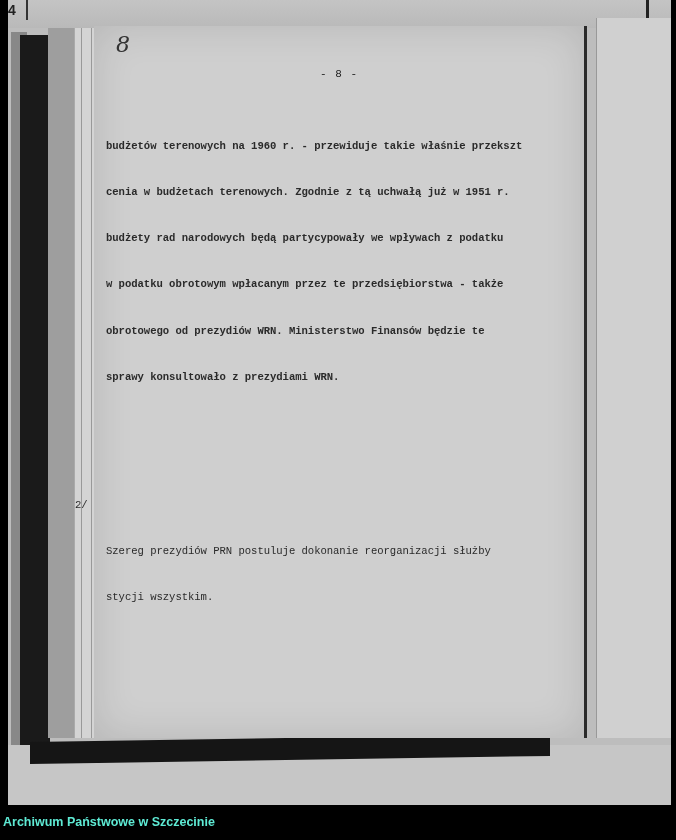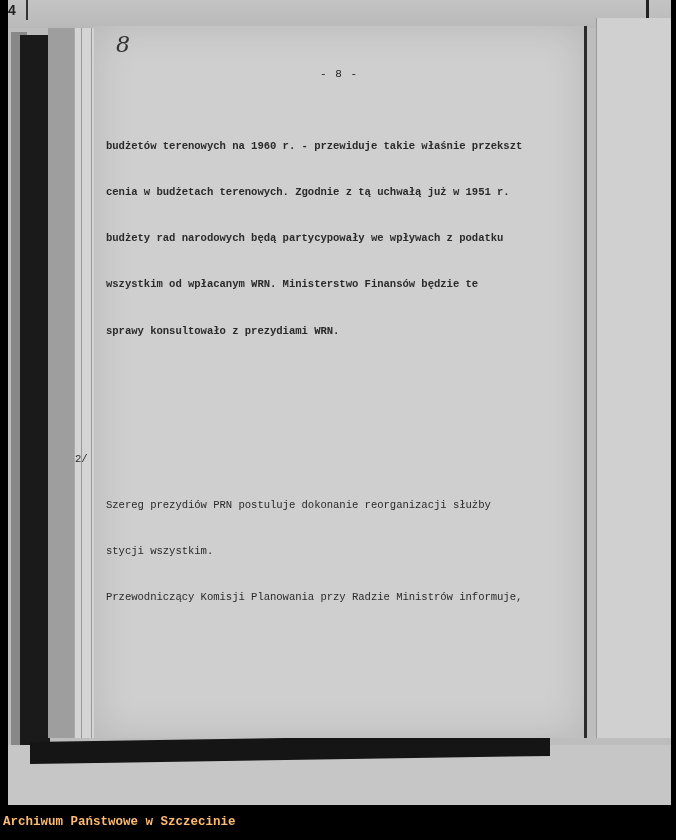--- a/index.html
+++ b/index.html
@@ -19,21 +19,21 @@
     .page { position:absolute; left:86px; top:26px; width:490px; height:712px; background:#cfcfcf; border-right:3px solid #2a2a2a; box-shadow:inset 0 0 40px rgba(0,0,0,0.12); }
     .right-sheet { position:absolute; left:588px; top:18px; width:75px; height:720px; background:#d0d0d0; border-left:1px solid #999; }
     .floor { position:absolute; left:0; top:745px; width:663px; height:60px; background:#c6c6c6; }
     .handwritten { position:absolute; left:22px; top:6px; font-family:"DejaVu Serif",serif; font-size:22px; color:#333; font-style:italic; }
     .page-number { position:absolute; left:0; width:100%; top:42px; text-align:center; font-size:11px; color:#222; letter-spacing:1px; }
     .text { position:absolute; left:12px; top:51px; width:485px; font-size:10.6px; line-height:15.4px; color:#2a2a2a; white-space:pre; letter-spacing:-0.05px; }
     .para { margin:0;font-weight:bold; }
     .gap { height:5px; }
     .item { position:relative; }
     .item-num { position:absolute; left:-31px; top:0; }
-    .footer { position:absolute; left:3px; top:815px; font-family:Liberation Mono, monospace; font-weight:bold; font-size:12.5px; color:#fdba74; }
+    .footer { position:absolute; left:3px; top:815px; font-family:Liberation Sans, sans-serif; font-weight:bold; font-size:12.5px; color:#5eead4; }
   </style>
 </head>
 <body>
 
 <div class="scan">
   <div class="scan-top"></div>
   <span class="corner-num">4</span>
   <div class="top-line-l"></div>
   <div class="top-line-r"></div>
   <div class="left-strip-grey"></div>
@@ -49,30 +49,30 @@
 
   <div class="page">
     <span class="handwritten">8</span>
     <div class="page-number">- 8 -</div>
 
     <div class="text">
       <div class="para">
         <div>budżetów terenowych na 1960 r. - przewiduje takie właśnie przekszt</div>
         <div>cenia w budżetach terenowych. Zgodnie z tą uchwałą już w 1951 r.</div>
         <div>budżety rad narodowych będą partycypowały we wpływach z podatku</div>
-        <div>wszystkim od wpłacanym WRN. Ministerstwo Finansów będzie te</div>
+        <div>w podatku obrotowym wpłacanym przez te przedsiębiorstwa - także</div>
+        <div>obrotowego od prezydiów WRN. Ministerstwo Finansów będzie te</div>
         <div>sprawy konsultowało z prezydiami WRN.</div>
       </div>
       <div class="gap"></div>
 
       <div class="item">
         <span class="item-num">2/</span>
         <div>Szereg prezydiów PRN postuluje dokonanie reorganizacji służby</div>
         <div>stycji wszystkim.</div>
-        <div>Przewodniczący Komisji Planowania przy Radzie Ministrów informuje,</div>
         
         
         
         
         
         
         
         
       </div>
       

